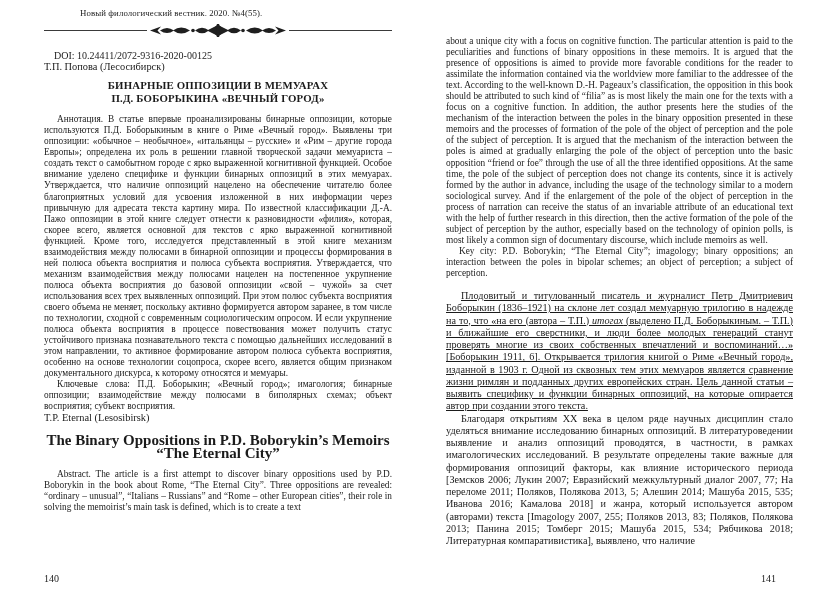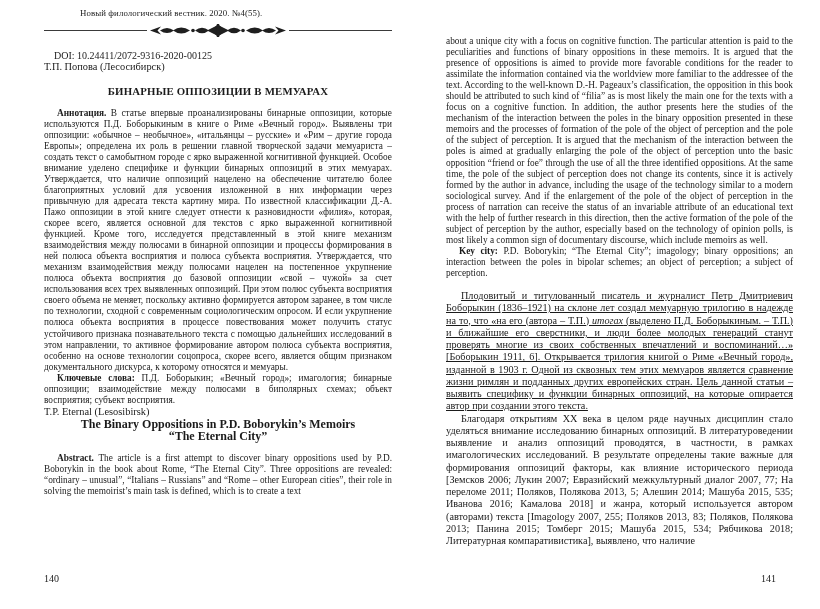--- a/index.html
+++ b/index.html
@@ -27,26 +27,26 @@
   }
   .rule { flex:1; border-top:1px solid #3a3a3a; height:0; }
   .fleuron { width:138px; height:13px; margin:0 2px; flex:none; }
 
   .doi { font-size:10px; margin-top:13px; padding-left:10px; }
 
   .author-line { text-align:left; font-size:10.4px; margin-top:0; }
   .article-title {
     text-align:center; font-weight:bold;
     font-size:10.8px; line-height:12.6px;
-    margin-top:13px; letter-spacing:0.2px;
+    margin-top:7px; letter-spacing:0.2px;
   }
   .article-title-en {
     text-align:center; font-weight:bold;
-    font-size:12px; line-height:12.4px;
-    margin-top:1px;
+    font-size:15px; line-height:12.4px;
+    margin-top:11px;
   }
 
   p.abs {
     font-size:9.3px; line-height:11.05px;
     text-align:justify; text-indent:13px;
     margin:0;
   }
   p.abs.gap-top { margin-top:10px; }
   p.abs.no-indent { text-indent:0; }
 
@@ -57,21 +57,21 @@
   }
   p.body-text.gap-top { margin-top:11px;text-decoration:underline; }
 
   .page-number {
     position:absolute; top:573px;
     font-size:10px; color:#222;
   }
   .page-number.pn-left  { left:44px; }
   .page-number.pn-right { left:761px; }
 
-  b.runin { font-weight:bold; }
+  b.runin { font-weight:normal; }
   i.emph  { font-style:italic; }
 </style>
 </head>
 <body>
 
 <div class="page page-left">
 
   <div class="running-header">Новый филологический вестник. 2020. №4(55).</div>
 
   <div class="ornament-row">
@@ -96,20 +96,21 @@
     </svg>
     <span class="rule"></span>
   </div>
 
   <div class="doi">DOI: 10.24411/2072-9316-2020-00125</div>
 
   <div class="author-line">Т.П. Попова (Лесосибирск)</div>
 
   <div class="article-title">
     <div>БИНАРНЫЕ ОППОЗИЦИИ В МЕМУАРАХ</div>
+    <div>П.Д. БОБОРЫКИНА «ВЕЧНЫЙ ГОРОД»</div>
   </div>
 
   <p class="abs gap-top"><b class="runin">Аннотация.</b> <span>В статье впервые проанализированы бинарные оппозиции, которые используются П.Д. Боборыкиным в книге о Риме «Вечный город». Выявлены три оппозиции: «обычное – необычное», «итальянцы – русские» и «Рим – другие города Европы»; определена их роль в решении главной творческой задачи мемуариста – создать текст о самобытном городе с ярко выраженной когнитивной функцией. Особое внимание уделено специфике и функции бинарных оппозиций в этих мемуарах. Утверждается, что наличие оппозиций нацелено на обеспечение читателю более благоприятных условий для усвоения изложенной в них информации через привычную для адресата текста картину мира. По известной классификации Д.-А. Пажо оппозиции в этой книге следует отнести к разновидности «филия», которая, скорее всего, является основной для текстов с ярко выраженной когнитивной функцией. Кроме того, исследуется представленный в этой книге механизм взаимодействия между полюсами в бинарной оппозиции и процессы формирования в ней полюса объекта восприятия и полюса субъекта восприятия. Утверждается, что механизм взаимодействия между полюсами нацелен на постепенное укрупнение полюса объекта восприятия до базовой оппозиции «свой – чужой» за счет использования всех трех выявленных оппозиций. При этом полюс субъекта восприятия своего объема не меняет, поскольку активно формируется автором заранее, в том числе по технологии, сходной с современным социологическим опросом. И если укрупнение полюса объекта восприятия в процессе повествования может получить статус устойчивого признака познавательного текста с помощью дальнейших исследований в этом направлении, то активное формирование автором полюса субъекта восприятия, особенно на основе технологии соцопроса, скорее всего, является общим признаком документального дискурса, к которому относятся и мемуары.</span></p>
 
   <p class="abs"><b class="runin">Ключевые слова:</b> <span>П.Д. Боборыкин; «Вечный город»; имагология; бинарные оппозиции; взаимодействие между полюсами в биполярных схемах; объект восприятия; субъект восприятия.</span></p>
 
   <div class="author-line">T.P. Eternal (Lesosibirsk)</div>
 
   <div class="article-title-en">
     <div>The Binary Oppositions in P.D. Boborykin’s Memoirs</div>

